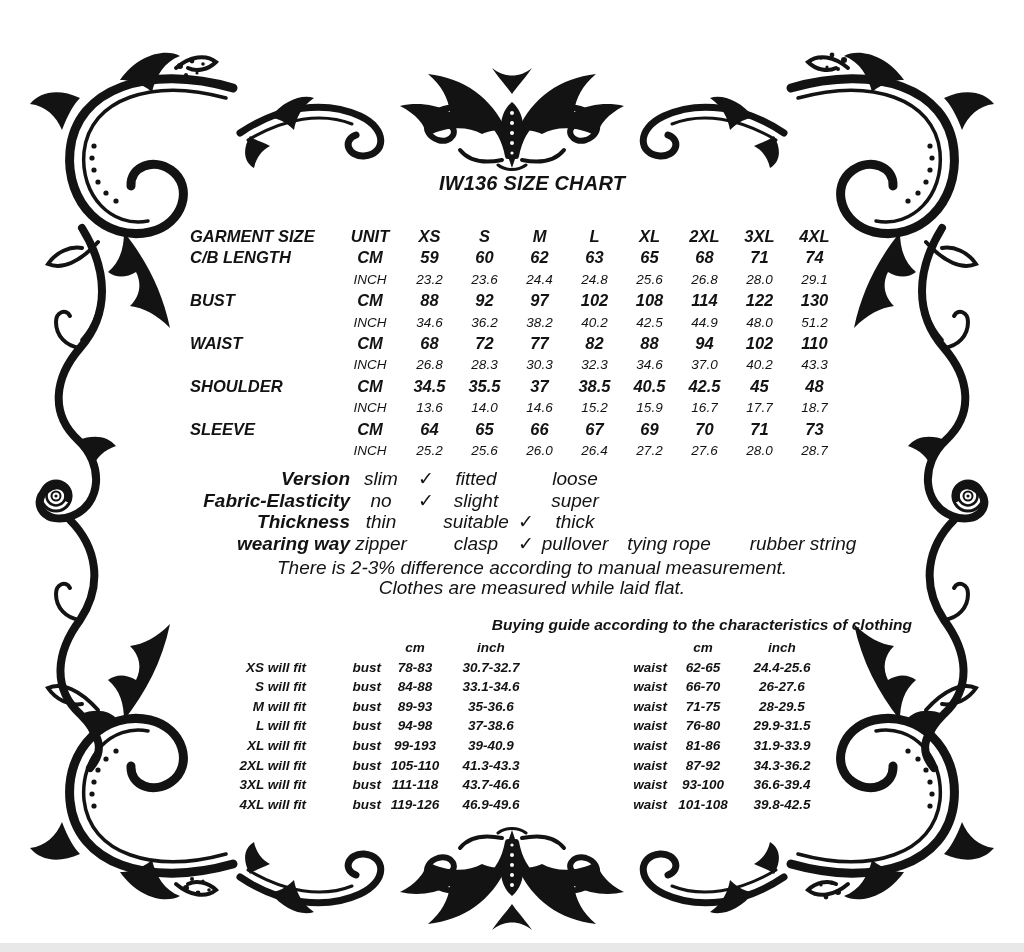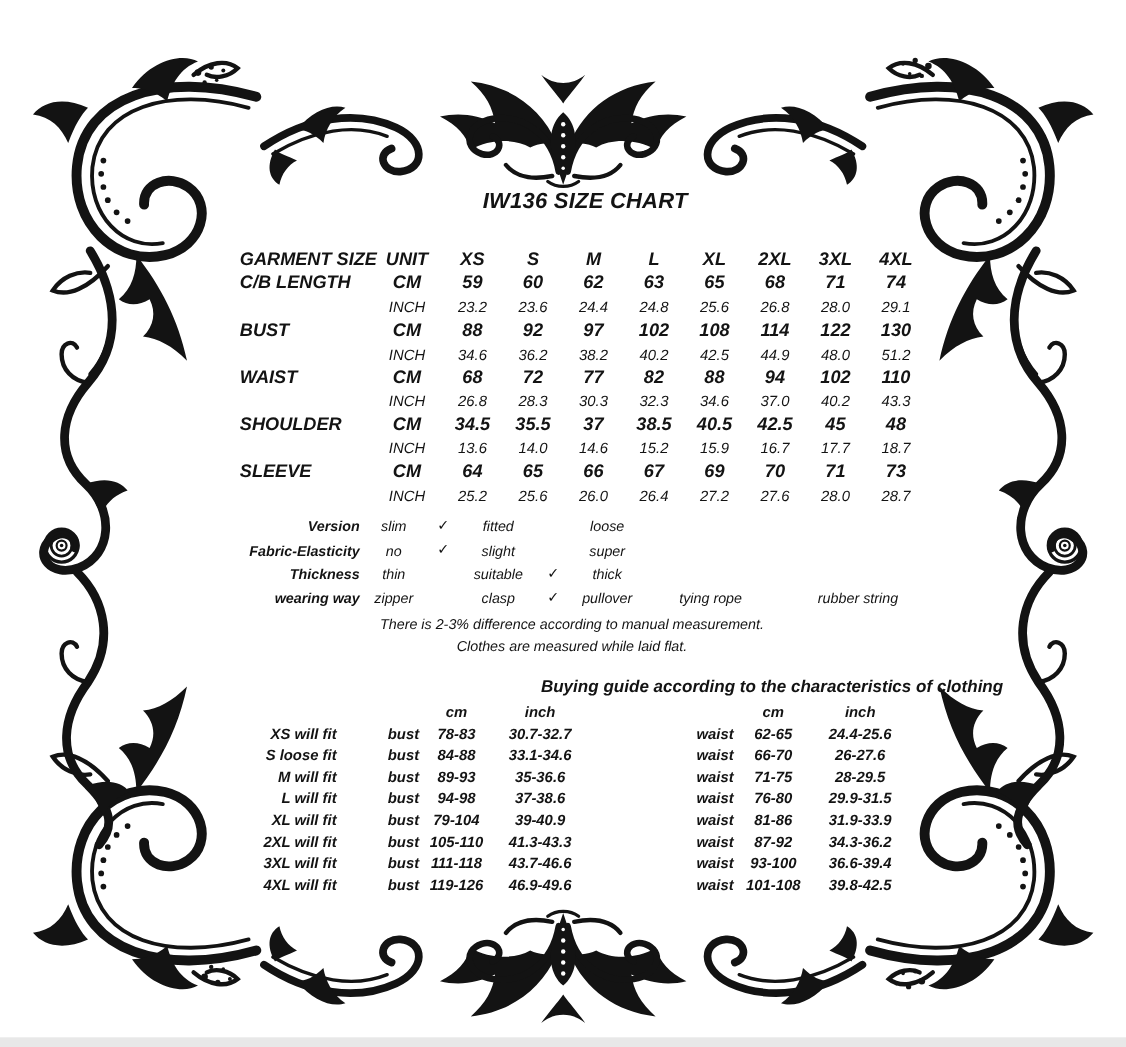--- a/index.html
+++ b/index.html
@@ -10,38 +10,38 @@
 
   .abs { position:absolute; white-space:nowrap; }
   #title    { top:172px; left:152px; width:760px; text-align:center; font-size:20px; font-weight:bold; letter-spacing:.2px; }
   #subtitle { top:203px; left:152px; width:760px; text-align:center; font-size:14px; font-weight:bold; }
 
   #size-table { top:226px; left:190px; display:grid;
                 grid-template-columns:148px 64px repeat(8,55px); grid-auto-rows:21.4px;
                 font-size:16.5px; }
   #size-table .c { line-height:21.4px; }
 
-  #attr-table { top:468px; left:162px; display:grid;
+  #attr-table { top:468px; left:185px; display:grid;
                 grid-template-columns:165px 62px 28px 72px 28px 70px 118px 150px; grid-auto-rows:21.7px;
-                font-size:13px; }
+                font-size:19px; }
   #attr-table .c { line-height:21.7px; }
 
-  #notes { top:558px; left:140px; width:760px; text-align:center; font-size:13px; line-height:19.5px; }
+  #notes { top:558px; left:152px; width:760px; text-align:center; font-size:19px; line-height:19.5px; }
 
   #guide-heading { top:616px; left:152px; width:760px; text-align:right; font-size:15.5px; font-weight:bold; }
 
   #guide-table { top:638px; left:178px; display:grid;
                  grid-template-columns:128px 80px 58px 94px 76px 58px 62px 96px; grid-auto-rows:19.6px;
                  font-size:13.5px; font-weight:bold; }
   #guide-table .c { line-height:19.6px; }
 
   .c   { white-space:nowrap; }
   .b   { font-weight:bold; }
   .sm  { font-size:13.5px; font-weight:normal; }
-  .lab { text-align:left;margin-left:28px; }
+  .lab { text-align:left; }
   .ctr { text-align:center; }
   .rlab{ text-align:right; }
   .rgt { text-align:right; padding-right:5px; }
   .chk { font-family:"DejaVu Sans",sans-serif; }
 </style>
 </head>
 <body>
 
 <div class="canvas">
 
@@ -303,21 +303,21 @@
       <div class="c ctr b">cm</div>
       <div class="c ctr b">inch</div>
       <div class="c rlab b">XS will fit</div>
       <div class="c rgt b">bust</div>
       <div class="c ctr b">78-83</div>
       <div class="c ctr b">30.7-32.7</div>
       <div class="c "></div>
       <div class="c rgt b">waist</div>
       <div class="c ctr b">62-65</div>
       <div class="c ctr b">24.4-25.6</div>
-      <div class="c rlab b">S loose fit</div>
+      <div class="c rlab b">S will fit</div>
       <div class="c rgt b">bust</div>
       <div class="c ctr b">84-88</div>
       <div class="c ctr b">33.1-34.6</div>
       <div class="c "></div>
       <div class="c rgt b">waist</div>
       <div class="c ctr b">66-70</div>
       <div class="c ctr b">26-27.6</div>
       <div class="c rlab b">M will fit</div>
       <div class="c rgt b">bust</div>
       <div class="c ctr b">89-93</div>
@@ -329,21 +329,21 @@
       <div class="c rlab b">L will fit</div>
       <div class="c rgt b">bust</div>
       <div class="c ctr b">94-98</div>
       <div class="c ctr b">37-38.6</div>
       <div class="c "></div>
       <div class="c rgt b">waist</div>
       <div class="c ctr b">76-80</div>
       <div class="c ctr b">29.9-31.5</div>
       <div class="c rlab b">XL will fit</div>
       <div class="c rgt b">bust</div>
-      <div class="c ctr b">79-104</div>
+      <div class="c ctr b">99-193</div>
       <div class="c ctr b">39-40.9</div>
       <div class="c "></div>
       <div class="c rgt b">waist</div>
       <div class="c ctr b">81-86</div>
       <div class="c ctr b">31.9-33.9</div>
       <div class="c rlab b">2XL will fit</div>
       <div class="c rgt b">bust</div>
       <div class="c ctr b">105-110</div>
       <div class="c ctr b">41.3-43.3</div>
       <div class="c "></div>

